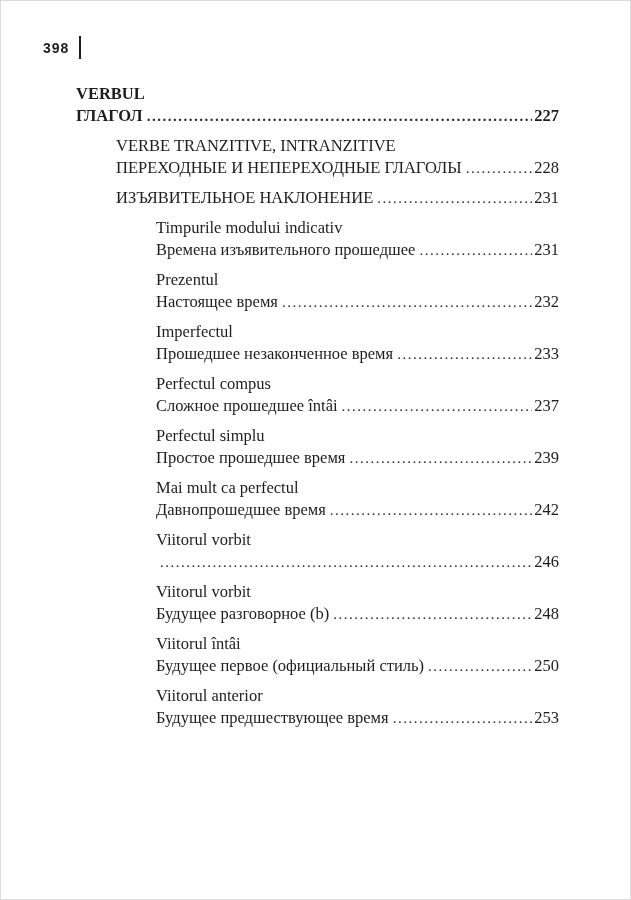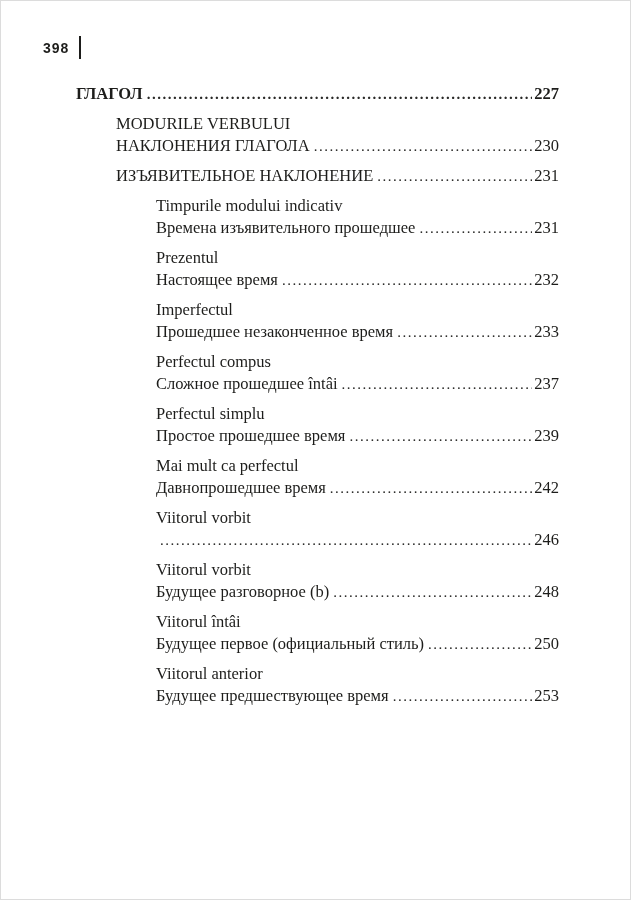--- a/index.html
+++ b/index.html
@@ -81,36 +81,37 @@
 
 <div class="page">
 
   <div class="running-header">
     <span class="folio">398</span>
     <span class="header-rule"></span>
   </div>
 
   <div class="toc">
     <div class="entry level-0 bold">
+      <div class="l1">VERBUL</div>
       <div class="l2">
         <span class="l2-text">ГЛАГОЛ</span>
         <span class="dots"></span>
         <span class="pnum">227</span>
       </div>
     </div>
 
-
     <div class="entry level-1">
-      <div class="l1">MODURILE VERBULUI</div>
-      <div class="l2">
-        <span class="l2-text">НАКЛОНЕНИЯ ГЛАГОЛА</span>
-        <span class="dots"></span>
-        <span class="pnum">230</span>
-      </div>
-    </div>
+      <div class="l1">VERBE TRANZITIVE, INTRANZITIVE</div>
+      <div class="l2">
+        <span class="l2-text">ПЕРЕХОДНЫЕ И НЕПЕРЕХОДНЫЕ ГЛАГОЛЫ</span>
+        <span class="dots"></span>
+        <span class="pnum">228</span>
+      </div>
+    </div>
+
 
     <div class="entry level-1">
       <div class="l2">
         <span class="l2-text">ИЗЪЯВИТЕЛЬНОЕ НАКЛОНЕНИЕ</span>
         <span class="dots"></span>
         <span class="pnum">231</span>
       </div>
     </div>
 
     <div class="entry level-2">

